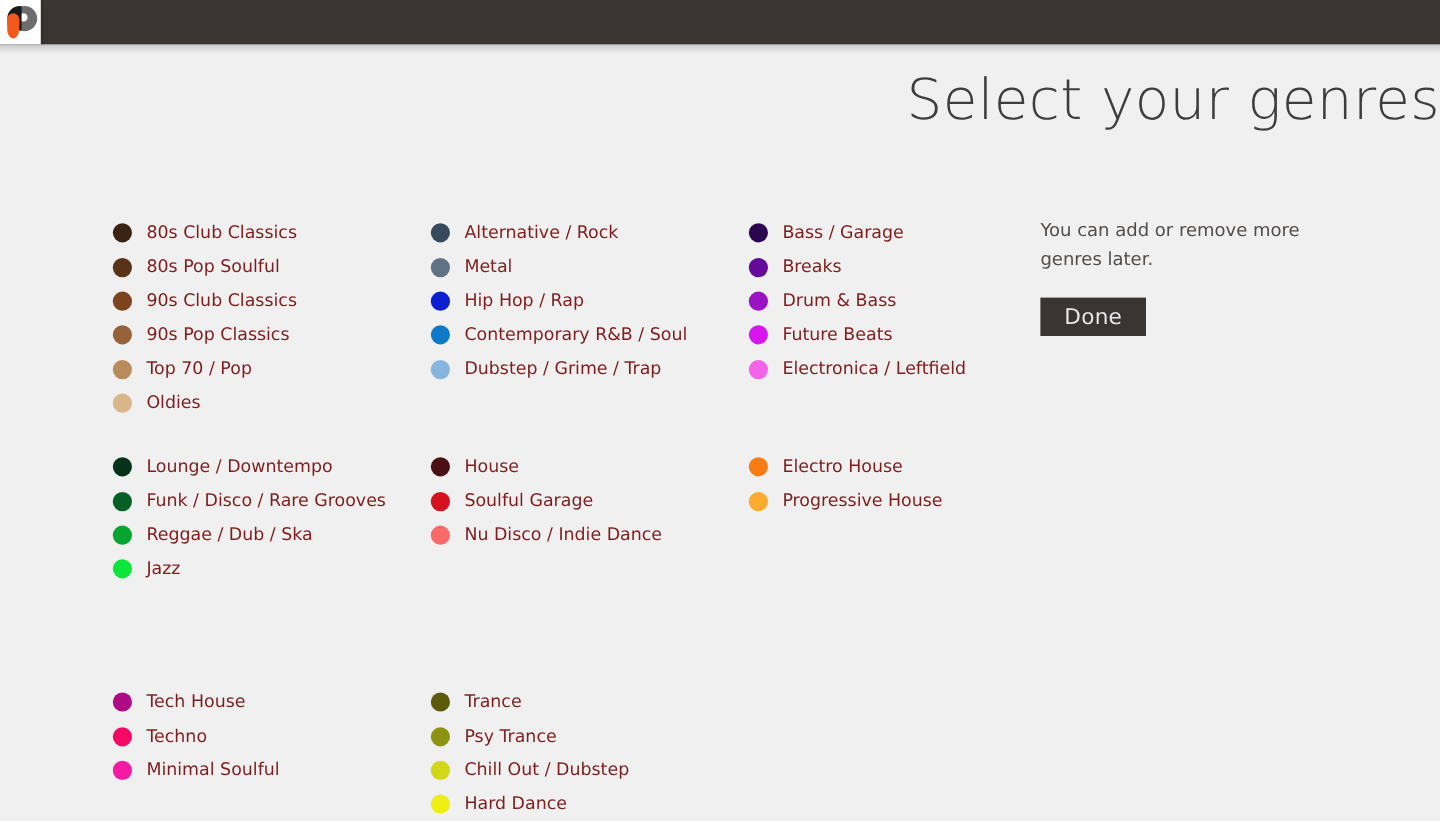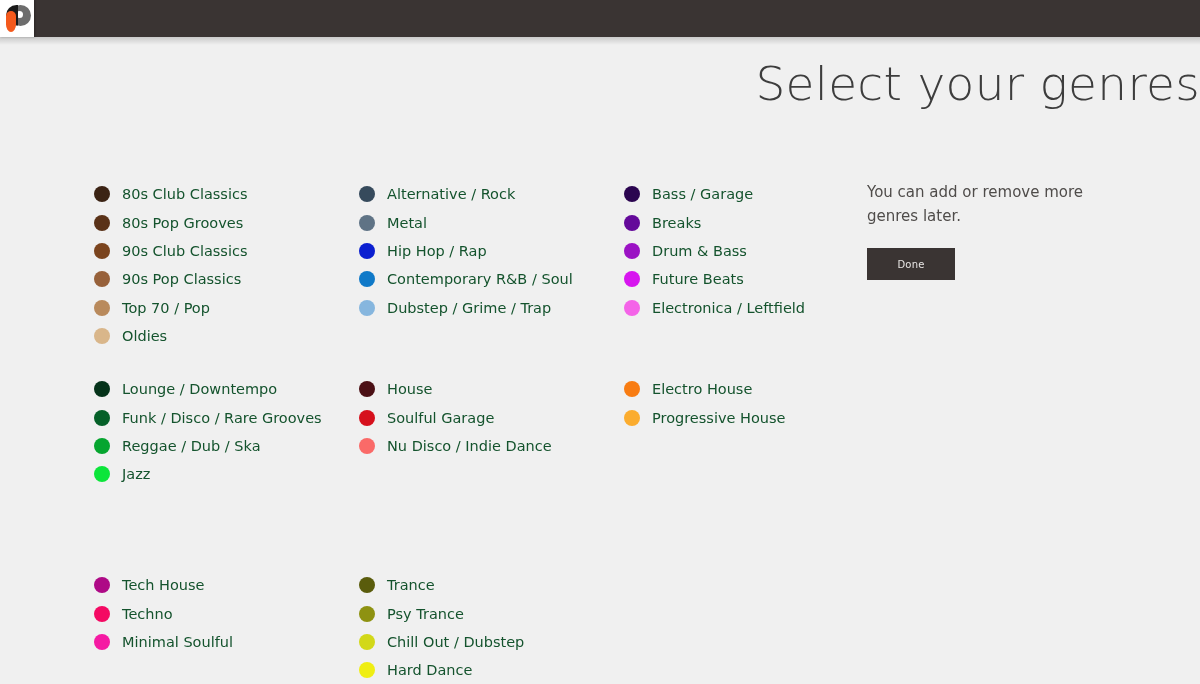--- a/index.html
+++ b/index.html
@@ -160,21 +160,21 @@
   }
   .dot {
     width: 16px;
     height: 16px;
     border-radius: 50%;
     flex: 0 0 16px;
     margin-right: 12px;
   }
   .genre-label {
     font-size: 14.5px;
-    color: #14532d;
+    color: #7f1d1d;
     white-space: nowrap;
   }
 
   
   .side-panel {
     position: absolute;
     left: 867px;
     top: 180px;
     width: 230px;
   }
@@ -183,21 +183,21 @@
     color: #4f4c4a;
     line-height: 24px;
   }
   .done-btn {
     margin-top: 20px;
     width: 88px;
     height: 32px;
     background: #3a3433;
     color: #e8e6e5;
     border: none;
-    font-size: 10px;
+    font-size: 18px;
     font-family: "DejaVu Sans", "Liberation Sans", sans-serif;
     cursor: pointer;
     letter-spacing: 0.2px;
   }
 </style>
 </head>
 <body>
 
 <div class="topbar"></div>
 <div class="topbar-shadow"></div>
@@ -264,21 +264,21 @@
 <div class="page-title">Select your genres</div>
 
 <div class="genre-area" id="genre-area">
     <div class="genre-block" style="left: 94px; top: 10px;">
       <div class="genre-item">
         <span class="dot" style="background: rgb(59, 35, 20);"></span>
         <span class="genre-label">80s Club Classics</span>
       </div>
       <div class="genre-item">
         <span class="dot" style="background: rgb(90, 50, 24);"></span>
-        <span class="genre-label">80s Pop Grooves</span>
+        <span class="genre-label">80s Pop Soulful</span>
       </div>
       <div class="genre-item">
         <span class="dot" style="background: rgb(123, 68, 30);"></span>
         <span class="genre-label">90s Club Classics</span>
       </div>
       <div class="genre-item">
         <span class="dot" style="background: rgb(151, 97, 58);"></span>
         <span class="genre-label">90s Pop Classics</span>
       </div>
       <div class="genre-item">

